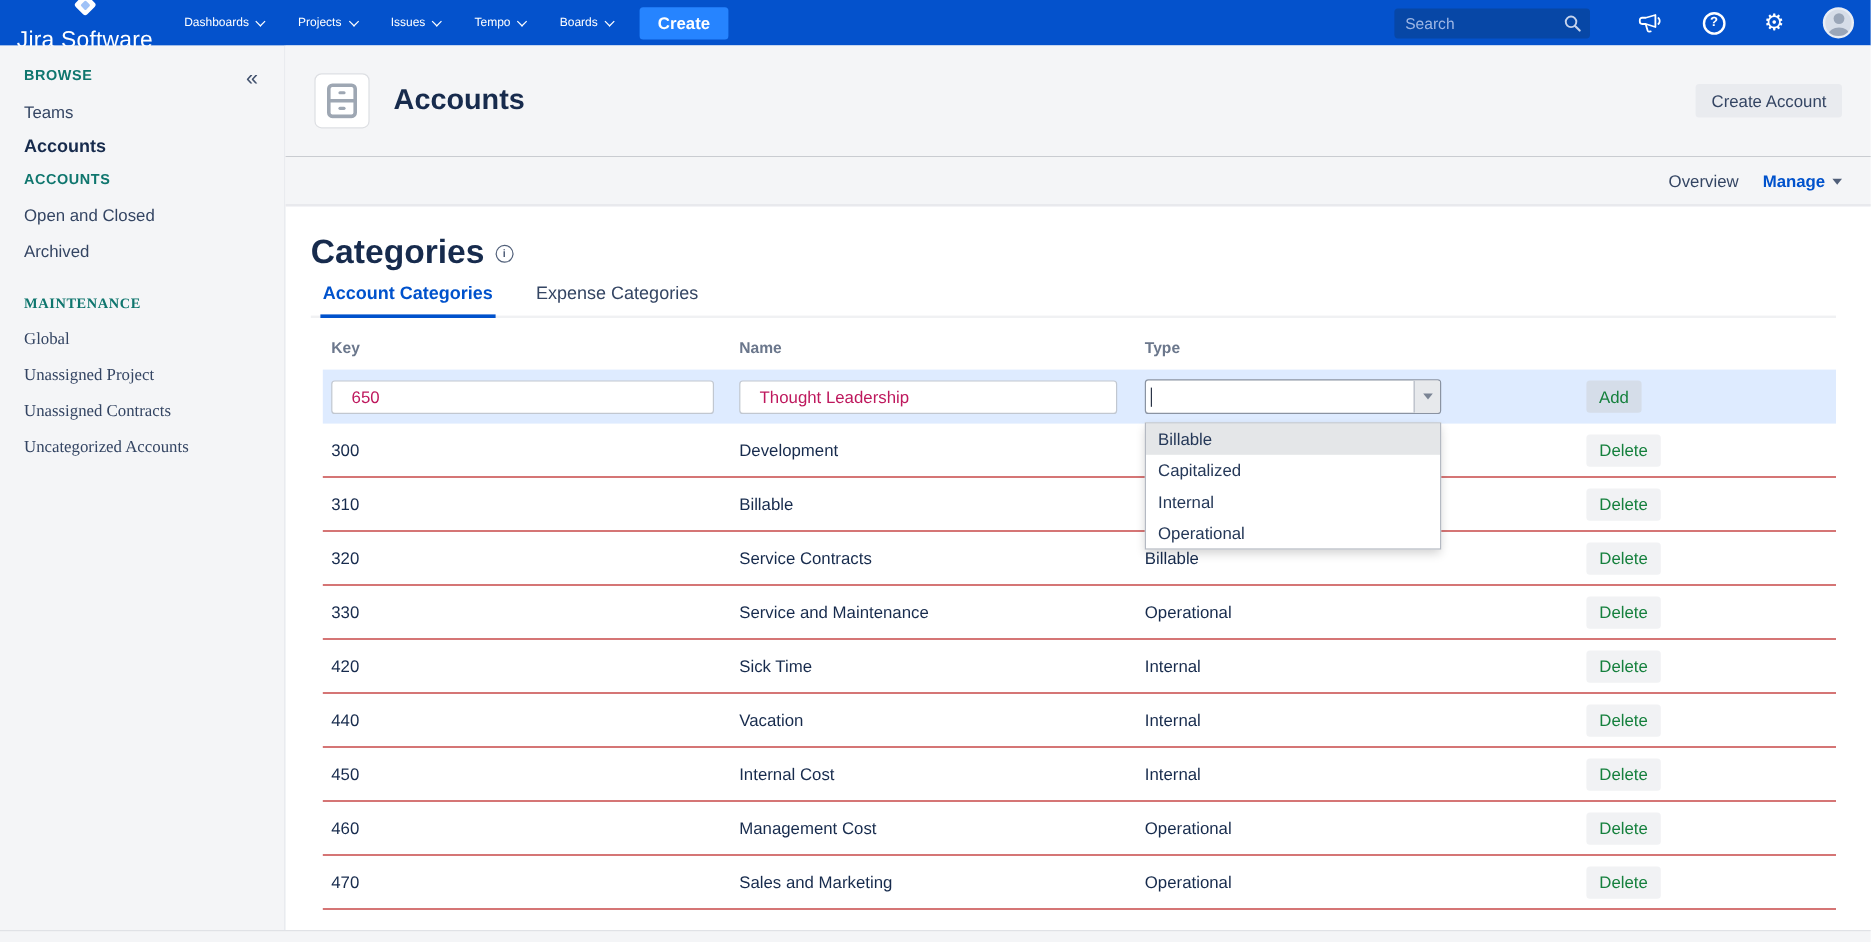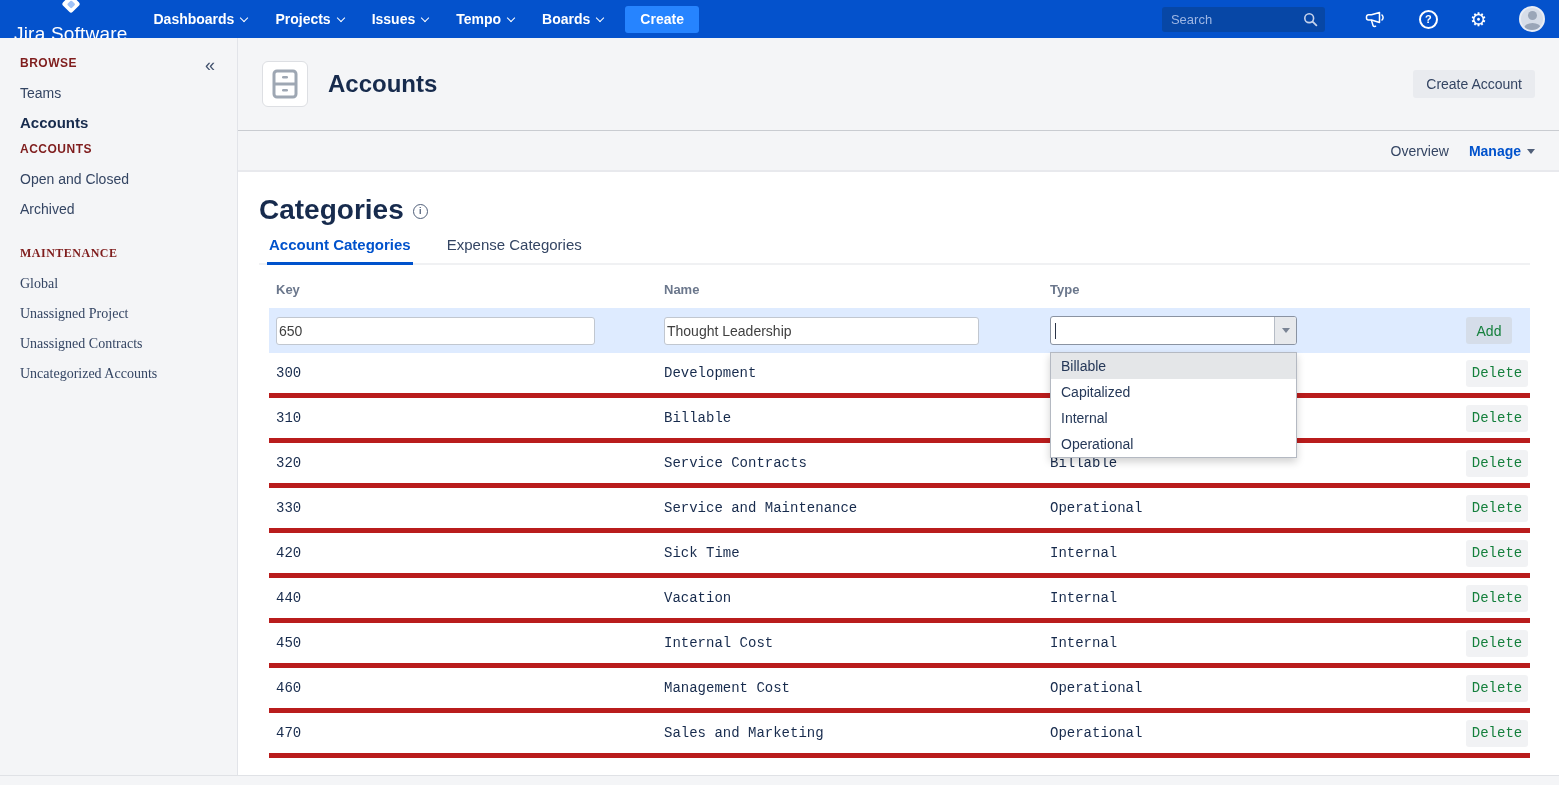--- a/index.html
+++ b/index.html
@@ -10,21 +10,21 @@
   }
 
   
   .topnav{
     position:absolute; top:0; left:0; right:0; height:38px;
     background:#0452CC; display:flex; align-items:center; padding:0 14px;
   }
   .brand{display:flex; align-items:center; gap:8px; margin-right:26px; cursor:pointer;flex-direction:column;}
   .brand-text{color:#fff; font-size:19px; letter-spacing:.2px;}
   .menu{display:flex; align-items:center; gap:28px; margin-right:22px;}
-  .nav-item{color:#fff; font-size:14px; font-weight:700; display:flex; align-items:center; cursor:pointer;}
+  .nav-item{color:#fff; font-size:10px; font-weight:400; display:flex; align-items:center; cursor:pointer;}
   .chev{display:inline-block; width:6px; height:6px; border-right:1.7px solid #fff; border-bottom:1.7px solid #fff; transform:rotate(45deg); margin-left:7px; margin-top:-3px;}
   .create-btn{background:#2684FF; color:#fff; border:none; border-radius:3px; font-family:inherit;
     font-size:14px; font-weight:600; height:27px; padding:0 15px; cursor:pointer;}
   .nav-right{margin-left:auto; display:flex; align-items:center; gap:32px;}
   .searchbox{position:relative; width:163px; height:25px; background:#0747A6; border-radius:3px; margin-right:8px;}
   .search-input{width:100%; height:100%; background:transparent; border:none; outline:none; color:#fff;
     font-family:inherit; font-size:13px; padding:0 26px 0 9px;}
   .search-input::placeholder{color:#9DB6E4;}
   .search-svg{position:absolute; right:7px; top:5px;}
   .icon-btn{display:flex; align-items:center; cursor:pointer;}
@@ -35,21 +35,21 @@
     position:relative; overflow:hidden; cursor:pointer;}
   .avatar::before{content:""; position:absolute; top:3px; left:7px; width:9px; height:9px; border-radius:50%; background:#9AA6B8;}
   .avatar::after{content:""; position:absolute; bottom:-4px; left:3px; width:17px; height:11px; border-radius:50% 50% 0 0; background:#9AA6B8;}
 
   
   .sidebar{
     position:absolute; top:38px; left:0; width:238px; bottom:10px;
     background:#F4F5F7; border-right:1px solid #E2E4E9; padding:18px 20px;
   }
   .collapse{position:absolute; top:17px; right:22px; font-size:18px; color:#42526E; cursor:pointer;}
-  .side-header{font-size:12px; font-weight:700; color:#7f1d1d; letter-spacing:.5px;}
+  .side-header{font-size:12px; font-weight:700; color:#0f766e; letter-spacing:.5px;}
   .side-item{font-size:14px; color:#344563; margin-top:16px; line-height:14px; cursor:pointer;}
   .side-item.active{font-weight:700; color:#172B4D; font-size:15px;}
   .side-group:nth-child(2){margin-top:12px;}
   .side-group:nth-child(3){margin-top:30px;font-family:Liberation Serif, serif;}
 
   
   .main{position:absolute; top:38px; left:238px; right:0; bottom:10px; background:#fff;}
   .page-header{height:93px; background:#F4F5F7; border-bottom:1px solid #C9CCD1;
     display:flex; align-items:center; padding:0 24px;}
   .app-icon{width:46px; height:46px; background:#fff; border:1px solid #DDDFE3; border-radius:6px;
@@ -68,41 +68,41 @@
   .sec-title-row{display:flex; align-items:center; gap:9px;}
   .sec-title-row h2{font-size:28px; font-weight:700; color:#172B4D; line-height:24px;}
   .info{width:15px; height:15px; border-radius:50%; border:1.5px solid #505F79; color:#505F79;
     display:inline-flex; align-items:center; justify-content:center; font-size:9px; font-weight:700;
     font-style:normal; margin-top:2px; cursor:pointer;}
   .tabs{margin-top:14px; border-bottom:2px solid #F0F1F3; display:flex; gap:32px; padding-left:8px;}
   .tab{font-size:15px; font-weight:500; color:#344563; padding:0 2px 9px; line-height:17px; cursor:pointer;}
   .tab.active{color:#0052CC; font-weight:600; border-bottom:3px solid #0052CC; margin-bottom:-2px;}
 
   .tbl{margin-left:10px; width:1261px;}
-  .grid{display:grid; grid-template-columns:340px 338px 368px 1fr;gap:48px;}
+  .grid{display:grid; grid-template-columns:340px 338px 368px 1fr;}
   .cell{padding-left:7px;}
   .thead{padding:17px 0 11px;}
   .thead .cell{font-size:13px; font-weight:700; color:#6B778C;}
   .add-row{height:45px; align-items:center; background:#DEEBFF;}
   .txt{height:28px; border:1px solid #C1C7D0; border-radius:3px; font-family:inherit; font-size:14px;
-    color:#404040; padding:0 2px; background:#fff; outline:none;}
+    color:#be185d; padding:0 16px; background:#fff; outline:none;}
   .key-input{width:319px;}
   .name-input{width:315px;}
   .type-cell{position:relative; align-self:stretch; display:flex; align-items:center;}
   .combo{display:flex; width:247px; height:29px; border:1px solid #8A93A2; border-radius:3px; background:#fff; overflow:hidden; cursor:text;}
   .combo-text{flex:1; display:flex; align-items:center; padding-left:4px;}
   .caret-bar{width:1px; height:16px; background:#2B3447;}
   .combo-btn{width:22px; background:#E7E9EC; border-left:1px solid #B6BCC6;
     display:flex; align-items:center; justify-content:center; cursor:pointer;}
   .tri{width:0; height:0; border-left:4px solid transparent; border-right:4px solid transparent; border-top:5px solid #7A8494;}
   .dropdown{position:absolute; top:44px; left:7px; width:247px; background:#fff;
     border:1px solid #B4B9C2; box-shadow:0 4px 8px rgba(0,0,0,.18); z-index:50;}
   .option{height:26px; display:flex; align-items:center; padding-left:10px; font-size:14px; color:#253858; cursor:pointer;}
   .option.sel{background:#E4E6E8;}
-  .row{height:45px; align-items:center; border-bottom:5px solid #b91c1c; font-size:14px; color:#172B4D;font-family:Liberation Mono, monospace;}
+  .row{height:45px; align-items:center; border-bottom:1px solid #b91c1c; font-size:14px; color:#172B4D;}
   .btn{height:27px; border:none; border-radius:3px; font-family:inherit; font-size:14px; color:#15803d; cursor:pointer;}
   .add-btn{width:46px; background:#D5DDE9;}
   .del-btn{width:62px; background:#F1F2F4;}
 
   .footer{position:absolute; left:0; right:0; bottom:0; height:10px; background:#F4F5F7; border-top:1px solid #E0E2E6;}
 </style>
 </head>
 <body>
 
 <nav class="topnav">

